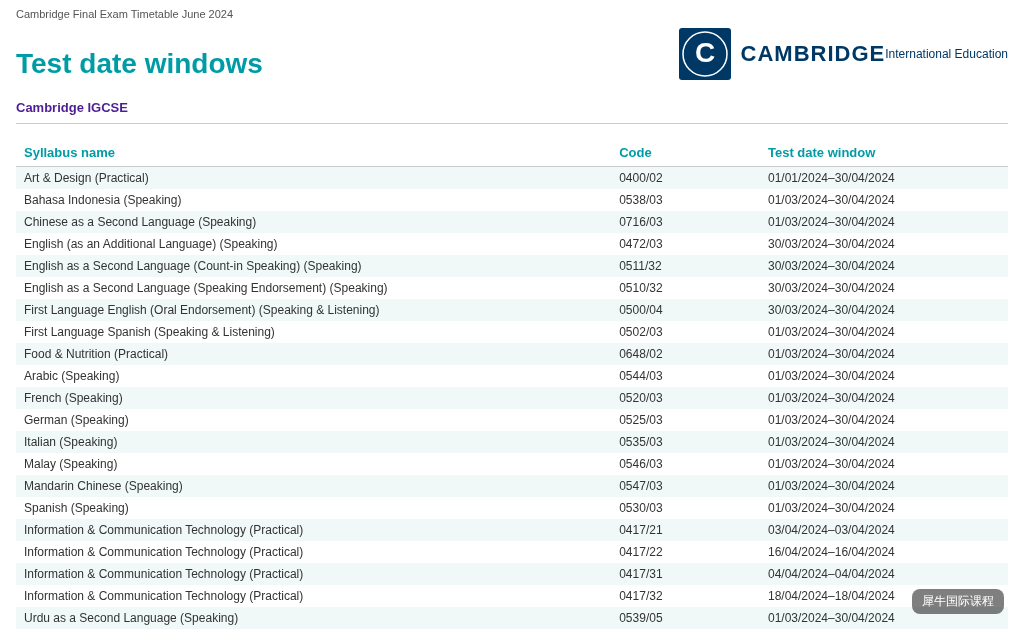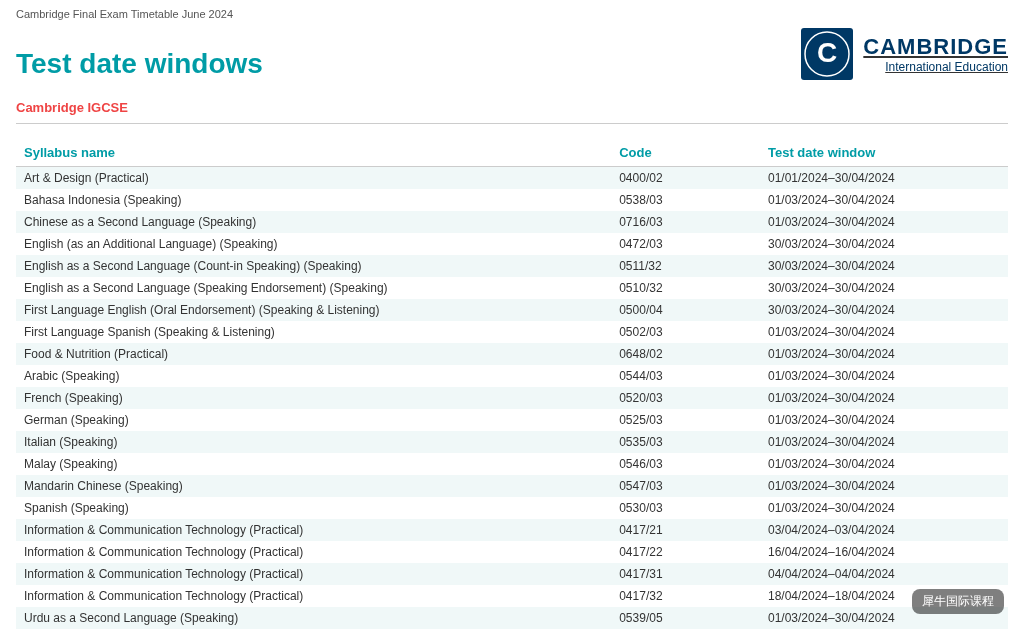--- a/index.html
+++ b/index.html
@@ -38,39 +38,38 @@
       display: flex;
       align-items: center;
       gap: 10px;
     }
     .logo-emblem {
       width: 52px;
       height: 52px;
     }
     .logo-text-block {
       display: flex;
-      flex-direction: column;
-      align-items: flex-end;
-      text-decoration: underline;
+      flex-direction: row;
+      align-items: center;
     }
     .logo-cambridge {
       font-size: 22px;
       font-weight: bold;
       color: #003865;
       letter-spacing: 1px;
     }
     .logo-sub {
       font-size: 12px;
       color: #003865;
     }
     .section-header {
       padding: 8px 16px 4px 16px;
       font-size: 13px;
       font-weight: bold;
-      color: #ef4444;
+      color: #4c1d95;
     }
     .divider {
       border: none;
       border-top: 1px solid #ccc;
       margin: 4px 16px 0 16px;
     }
     .table-container {
       padding: 0 16px;
       margin-top: 8px;
     }

